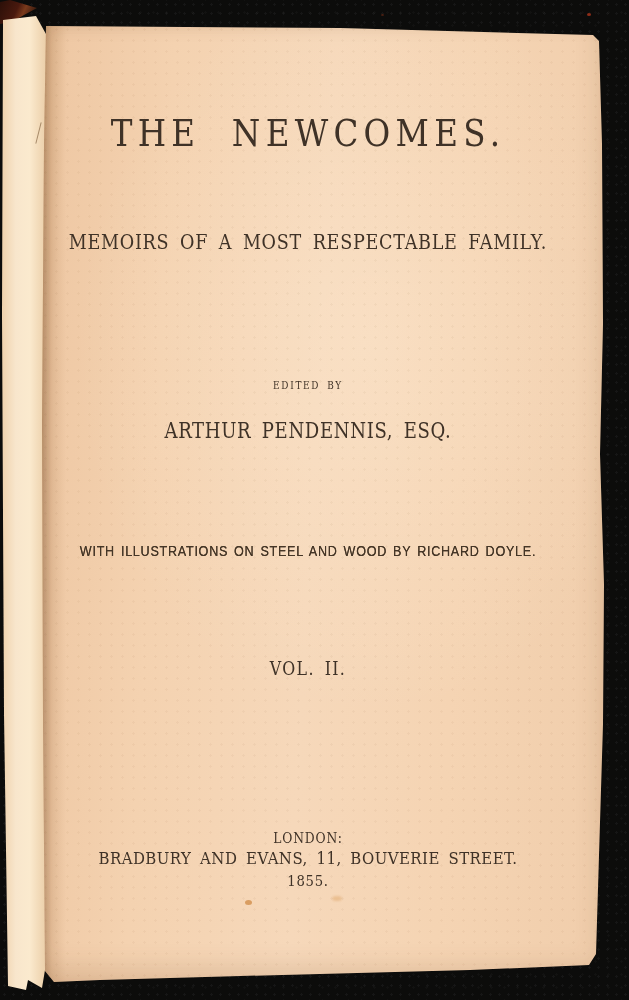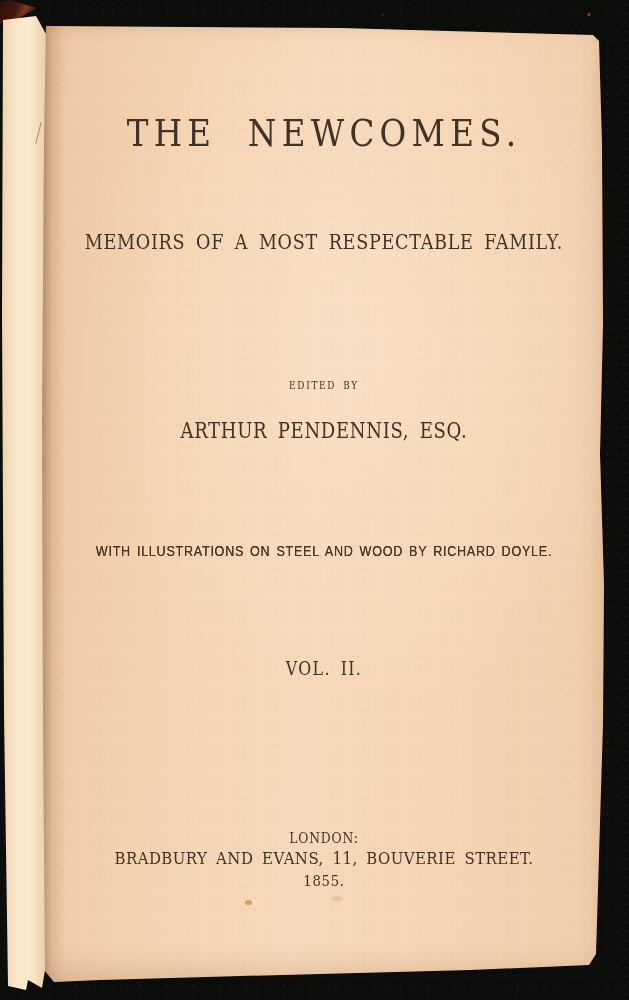--- a/index.html
+++ b/index.html
@@ -64,21 +64,21 @@
     background-image:radial-gradient(rgba(120,80,40,.05) 1px, transparent 1.4px);
     background-size:11px 11px;
   }
   .foxing-a{position:absolute;left:205px;top:876px;width:7px;height:5px;border-radius:50%;
     background:#cf8a45;opacity:.75;filter:blur(.6px);}
   .foxing-b{position:absolute;left:292px;top:872px;width:10px;height:5px;border-radius:50%;
     background:#dda261;opacity:.45;filter:blur(1.2px);}
   .bg-speck-a{position:absolute;left:587px;top:13px;width:4px;height:3px;border-radius:50%;background:#8f2d18;}
   .bg-speck-b{position:absolute;left:381px;top:14px;width:3px;height:2px;border-radius:50%;background:#6e2a16;opacity:.6;}
   
-  .content{position:absolute;left:44px;top:0;width:560px;height:768px;color:var(--ink);}
+  .content{position:absolute;left:28px;top:0;width:560px;height:768px;color:var(--ink);}
   .line{position:absolute;left:0;right:0;text-align:center;line-height:1;white-space:nowrap;}
   .cond{transform:scaleX(.88);transform-origin:50% 50%;}
   .title      {top:115px;font-size:37px;letter-spacing:6px;word-spacing:18px;}
   .subtitle   {top:232px;font-size:20px;letter-spacing:.8px;word-spacing:5px;}
   .edited-by  {top:380px;font-size:10.5px;letter-spacing:2px;word-spacing:3px;transform:scaleX(.85);}
   .editor     {top:420px;font-size:22px;letter-spacing:.8px;word-spacing:5px;transform:scaleX(.82);}
   .illus      {top:544px;font-family:"Liberation Sans","DejaVu Sans",sans-serif;
                font-size:14px;letter-spacing:.8px;word-spacing:2px;transform:scaleX(.9);
                color:#453627;text-shadow:0 0 .4px #453627;}
   .volume     {top:660px;font-size:18px;letter-spacing:1.5px;word-spacing:4px;}

